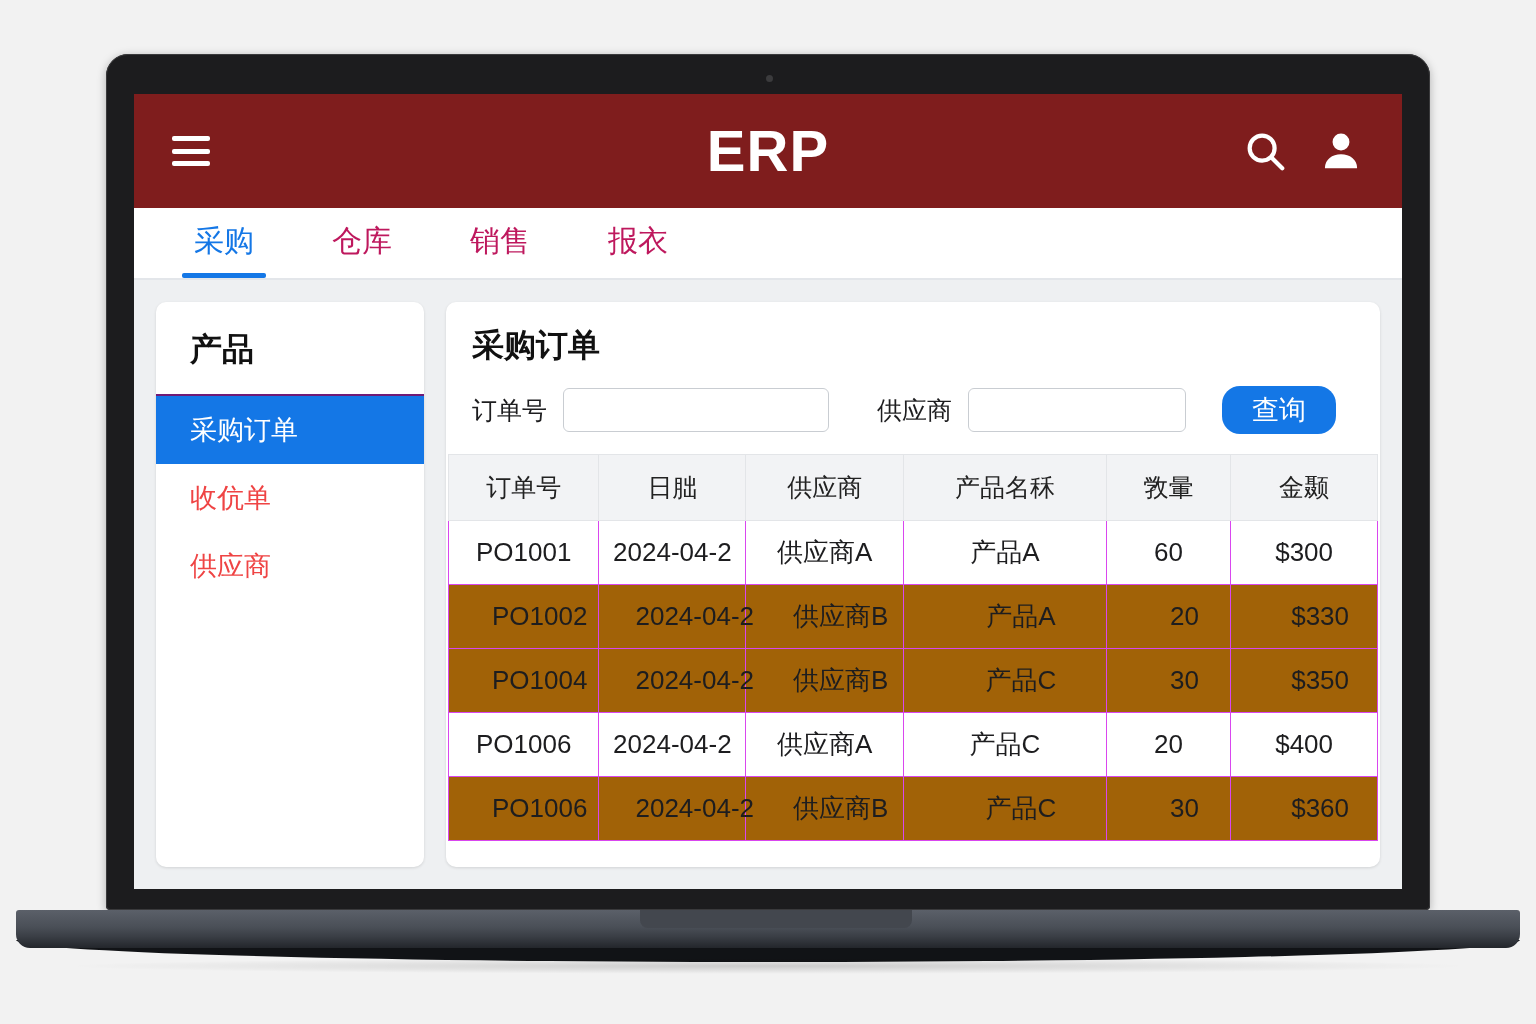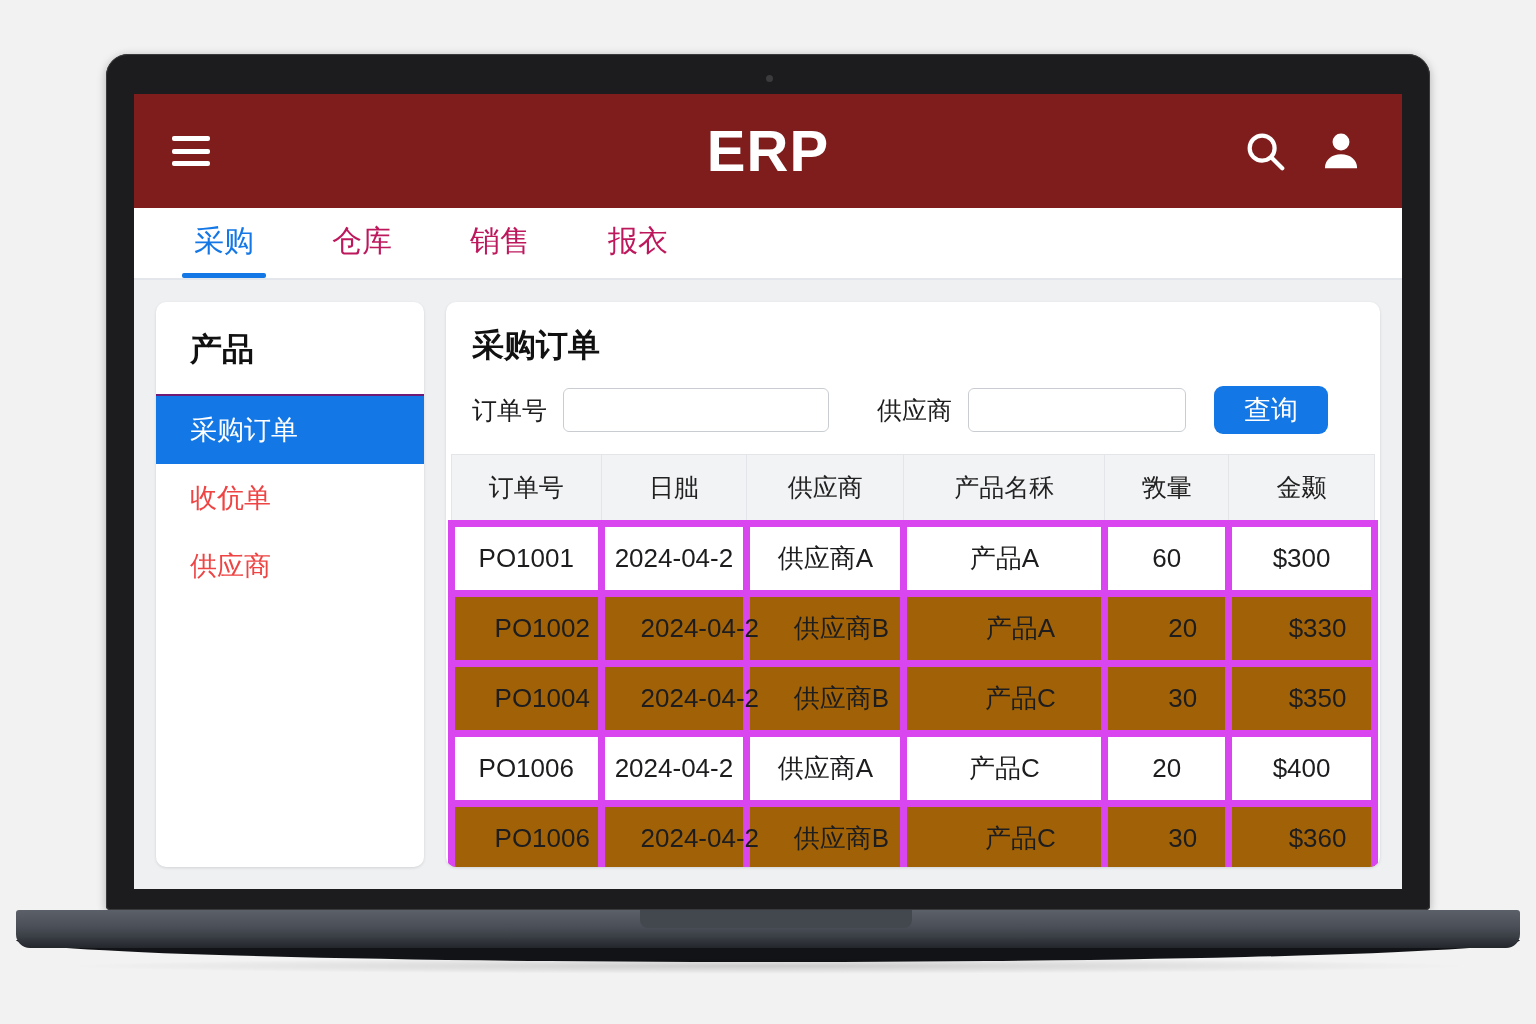--- a/index.html
+++ b/index.html
@@ -248,27 +248,28 @@
     padding: 0 10px;
     outline: none;
     font-family: "Liberation Sans", sans-serif;
   }
   .filter-input.order { width: 266px; margin-right: 48px; }
   .filter-input.supplier { width: 218px; margin-right: 28px; }
   .search-btn {
     background: #1477e6;
     color: #ffffff;
     border: none;
-    border-radius: 9px;
+    border-radius: 18px;
     height: 48px;
     padding: 0 30px;
     font-size: 27px;
     font-weight: 500;
     cursor: pointer;
     font-family: "Liberation Sans", sans-serif;
+    margin-left: 8px;
   }
 
   
   .table-wrap { flex: 1; padding: 0 0 0 0; }
   table.po-table {
     width: calc(100% - 4px);
     margin: 0 2px;
     border-collapse: collapse;
     table-layout: fixed;
   }
@@ -279,21 +280,21 @@
     color: #222;
     padding: 16px 4px;
     border: 1px solid #e3e5e8;
     text-align: center;
     white-space: nowrap;
   }
   table.po-table td {
     font-size: 26px;
     color: #1d1d1f;
     padding: 14px 4px;
-    border: 7px solid #d946ef;
+    border: 1px solid #d946ef;
     text-align: center;
     white-space: nowrap;
     background: #fff;
   }
   table.po-table tr.alt td { background: #a16207; padding-left: 36px; }
 
   col.c-order { width: 16.2%; }
   col.c-date  { width: 15.8%; }
   col.c-sup   { width: 17.0%; }
   col.c-prod  { width: 21.8%; }

